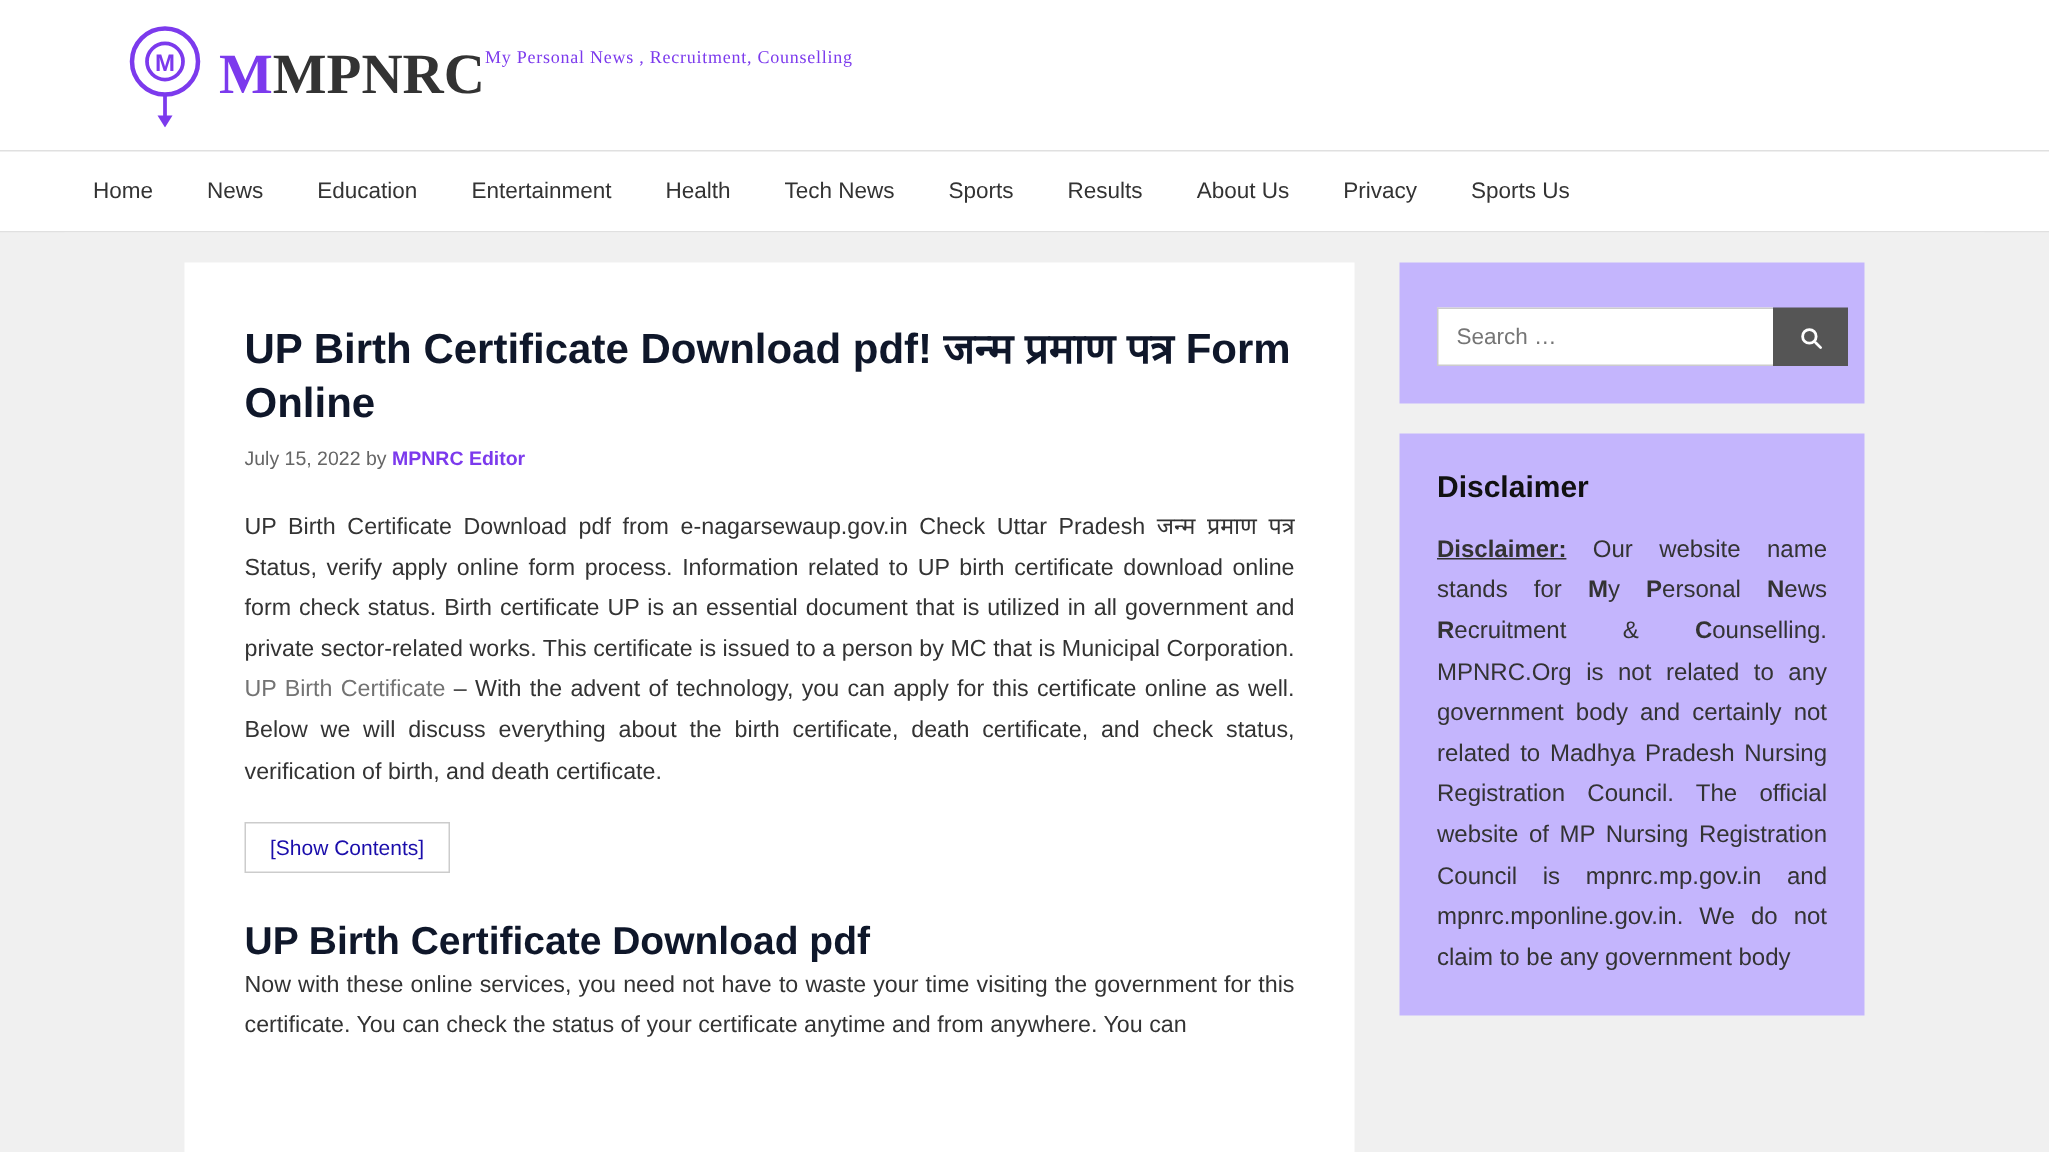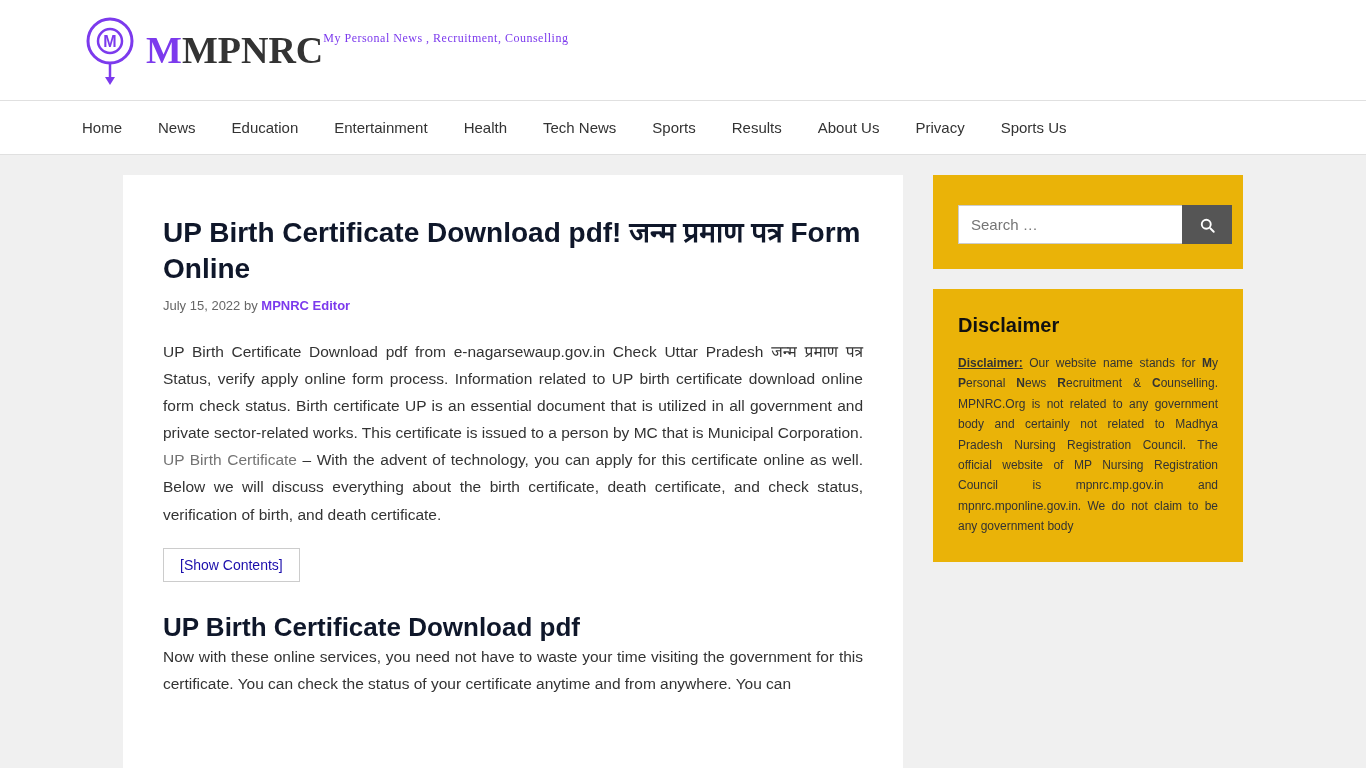--- a/index.html
+++ b/index.html
@@ -40,21 +40,21 @@
 
     
     .site-nav {
       background: #fff;
       border-top: 1px solid #e0e0e0;
       border-bottom: 1px solid #e0e0e0;
     }
     .nav-list {
       display: flex;
       list-style: none;
-      padding: 0 64px;
+      padding: 0 44px;
       gap: 0;
     }
     .nav-list li a {
       display: block;
       padding: 18px 18px;
       text-decoration: none;
       color: #333;
       font-size: 15px;
       font-family: Arial, sans-serif;
       white-space: nowrap;
@@ -144,21 +144,21 @@
     .sidebar {
       width: 310px;
       flex-shrink: 0;
       display: flex;
       flex-direction: column;
       gap: 20px;
       padding-top: 0;
     }
 
     .sidebar-widget {
-      background: #eab308;
+      background: #c4b5fd;
       padding: 25px 25px;
     }
 
     
     .search-form {
       display: flex;
       gap: 0;
       margin-top: 5px;
     }
     .search-input {
@@ -188,21 +188,21 @@
 
     
     .widget-title {
       font-size: 20px;
       font-weight: bold;
       color: #111;
       margin-bottom: 16px;
       font-family: Arial, sans-serif;
     }
     .disclaimer-text {
-      font-size: 12px;
+      font-size: 16px;
       line-height: 1.7;
       color: #333;
       text-align: justify;
       font-family: Arial, sans-serif;
     }
     .disclaimer-text strong {
       font-weight: bold;
       text-decoration: underline;
     }
     .disclaimer-text b {

